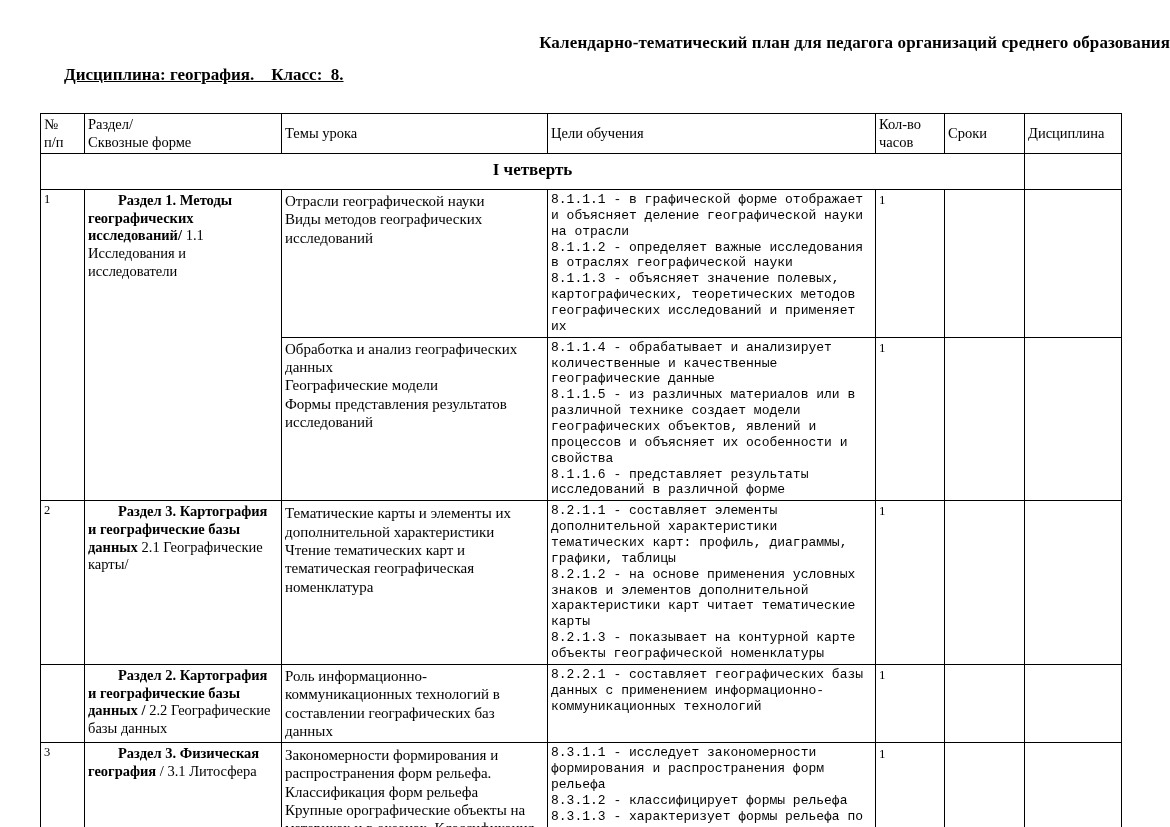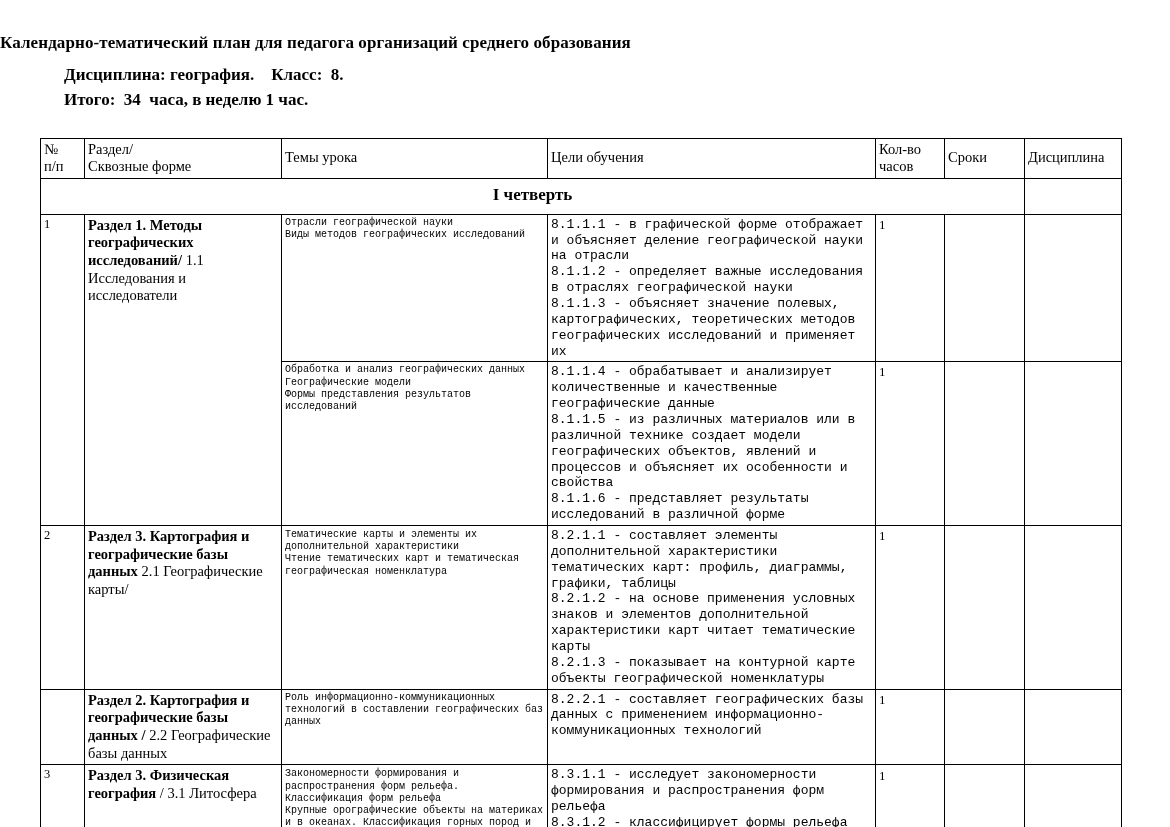--- a/index.html
+++ b/index.html
@@ -18,35 +18,36 @@
   .page {
     position: relative;
     width: 1170px;
     height: 827px;
     box-sizing: border-box;
     padding: 0;
   }
 
   
   .doc-title {
-    text-align: left;
+    text-align: right;
     font-weight: bold;
     font-size: 17px;
     line-height: 1.25;
     margin: 32px 0 0 0;
     letter-spacing: 0.1px;
   }
   .meta-lines {
     margin: 10px 0 0 64px;
     font-weight: bold;
     font-size: 17px;
     line-height: 1.45;
   }
   .meta-line {
     white-space: pre;
+    text-decoration: underline;
   }
 
   
   .kt-table {
     border-collapse: collapse;
     table-layout: fixed;
     margin: 25px 0 0 40px;
     width: 1081px;
     font-size: 13px;
   }
@@ -97,30 +98,29 @@
   .cell-num.top { vertical-align: top; padding-top: 2px; }
 
   .cell-section {
     font-size: 14.5px;
     vertical-align: middle;
     line-height: 1.3;
     text-align: justify;
     text-align-last: left;
     padding: 3px 4px;
   }
-  .cell-section b { font-weight: bold; }
+  .cell-section b { font-weight: bold; margin-left: 30px; }
 
   .cell-topics {
-    font-size: 10px;
+    font-size: 15px;
     text-align: justify;
     text-align-last: left;
     vertical-align: middle;
     line-height: 1.25;
     padding: 3px 3px;
-    font-family: Liberation Mono, monospace;
   }
   .cell-topics.vtop { vertical-align: top; padding-top: 3px; }
 
   .cell-goals {
     font-size: 13px;
     text-align: justify;
     text-align-last: left;
     vertical-align: top;
     line-height: 1.26;
     padding: 2px 3px;
@@ -139,21 +139,20 @@
 </style>
 </head>
 <body>
 
 <div class="page">
 
   <div class="doc-title">Календарно-тематический план для педагога организаций среднего образования</div>
 
   <div class="meta-lines">
     <div class="meta-line">Дисциплина: география.    Класс:  8.</div>
-    <div class="meta-line">Итого:  34  часа, в неделю 1 час.</div>
   </div>
 
   <table class="kt-table">
     <colgroup>
       <col class="c-num">
       <col class="c-section">
       <col class="c-topics">
       <col class="c-goals">
       <col class="c-hours">
       <col class="c-dates">

